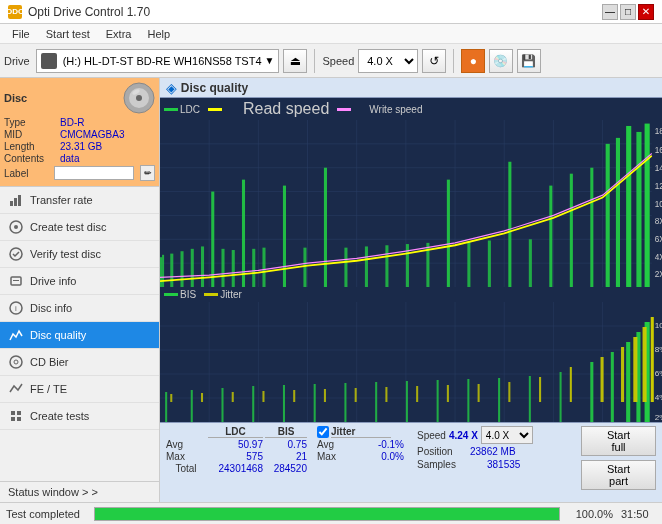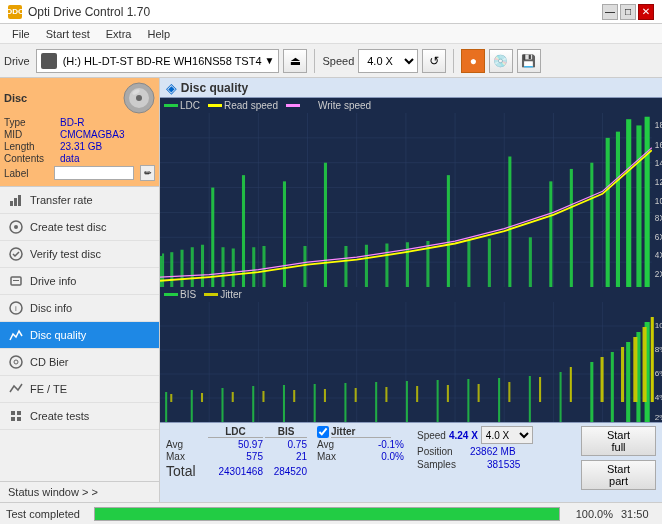--- a/index.html
+++ b/index.html
@@ -243,21 +243,21 @@
       <span class="disc-quality-title">Disc quality</span>
     </div>
 
     <div style="background:#1a2a4a;padding:2px 4px;display:flex;align-items:center;gap:8px;">
       <div style="display:flex;align-items:center;gap:2px;">
         <div style="width:14px;height:3px;background:#22cc44;"></div>
         <span style="font-size:10px;color:#ccc;">LDC</span>
       </div>
       <div style="display:flex;align-items:center;gap:2px;">
         <div style="width:14px;height:3px;background:#ffff00;"></div>
-        <span style="font-size:10px;color:#ccc;">Read speed</span>
+        <span style="font-size:16px;color:#ccc;margin-left:19px;">Read speed</span>
       </div>
       <div style="display:flex;align-items:center;gap:18px;">
         <div style="width:14px;height:3px;background:#ff88ff;"></div>
         <span style="font-size:10px;color:#ccc;">Write speed</span>
       </div>
     </div>
 
     <div style="flex:1;position:relative;background:#1a2a4a;">
       <svg width="100%" height="100%" viewBox="0 0 490 140" preserveAspectRatio="none">
 
@@ -456,21 +456,21 @@
           <div style="width:40px;font-size:10px;color:#333;">Avg</div>
           <div style="width:55px;text-align:right;font-size:10px;color:#0000cc;">50.97</div>
           <div style="width:42px;text-align:right;font-size:10px;color:#0000cc;">0.75</div>
         </div>
         <div style="display:flex;gap:2px;align-items:center;">
           <div style="width:40px;font-size:10px;color:#333;">Max</div>
           <div style="width:55px;text-align:right;font-size:10px;color:#0000cc;">575</div>
           <div style="width:42px;text-align:right;font-size:10px;color:#0000cc;">21</div>
         </div>
         <div style="display:flex;gap:2px;align-items:center;">
-          <div style="width:40px;font-size:14px;color:#333;">Total</div>
+          <div style="width:40px;font-size:10px;color:#333;text-align:center;">Total</div>
           <div style="width:55px;text-align:right;font-size:10px;color:#0000cc;">24301468</div>
           <div style="width:42px;text-align:right;font-size:10px;color:#0000cc;">284520</div>
         </div>
       </div>
 
       <div style="display:flex;flex-direction:column;gap:1px;min-width:90px;">
         <div style="display:flex;align-items:center;gap:2px;">
           <input type="checkbox" checked="" style="width: 12px; height: 12px;">
           <div style="font-size:10px;font-weight:bold;color:#333;border-bottom:1px solid #aaa;width:60px;">Jitter</div>
         </div>

